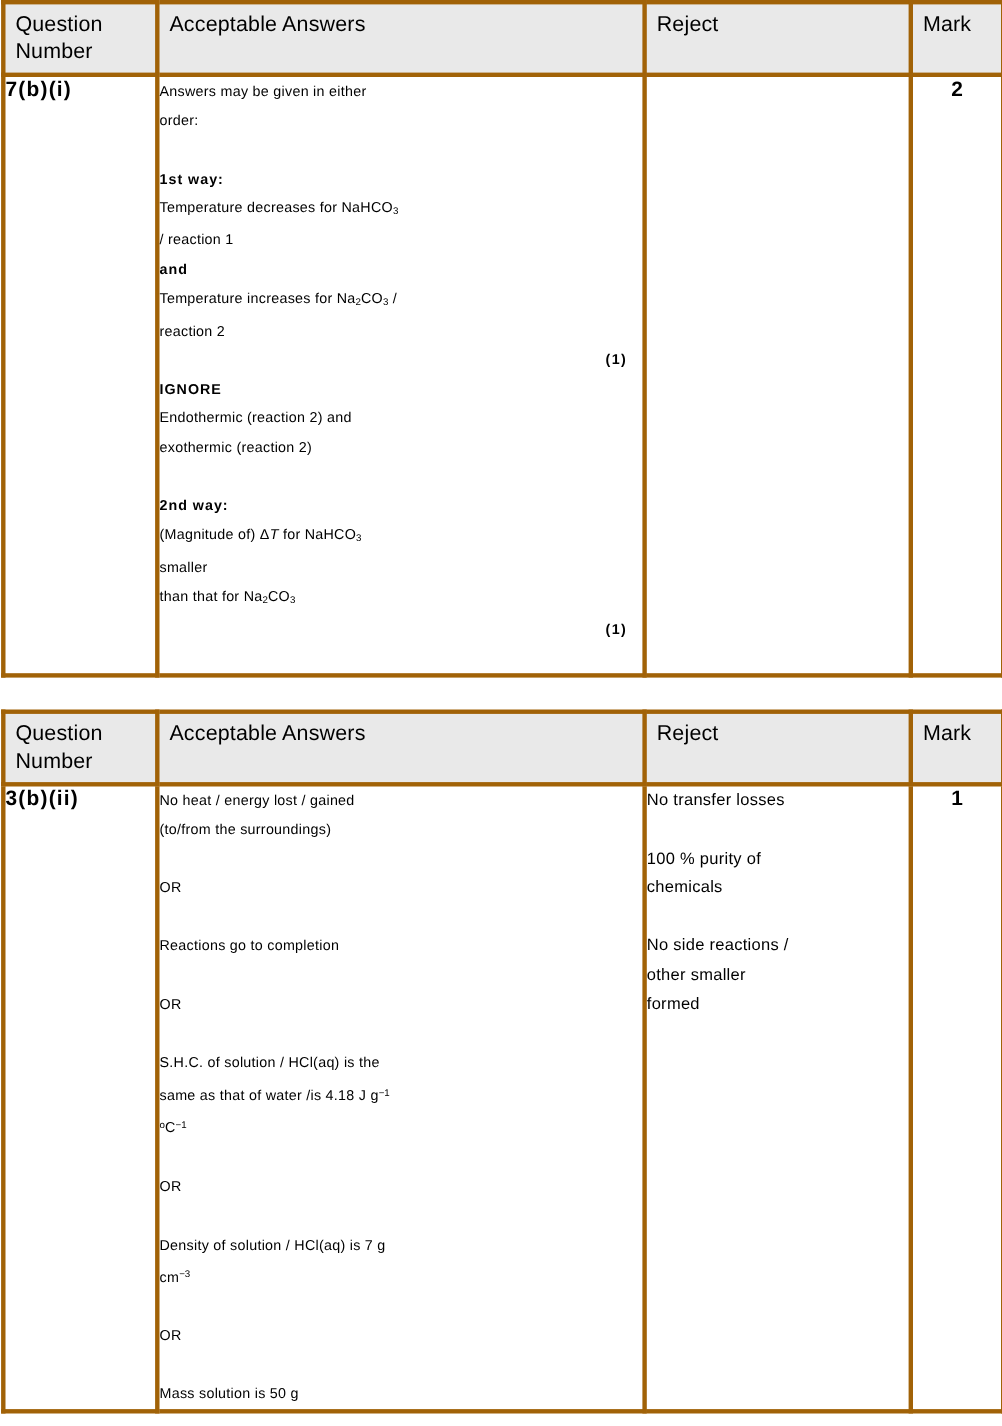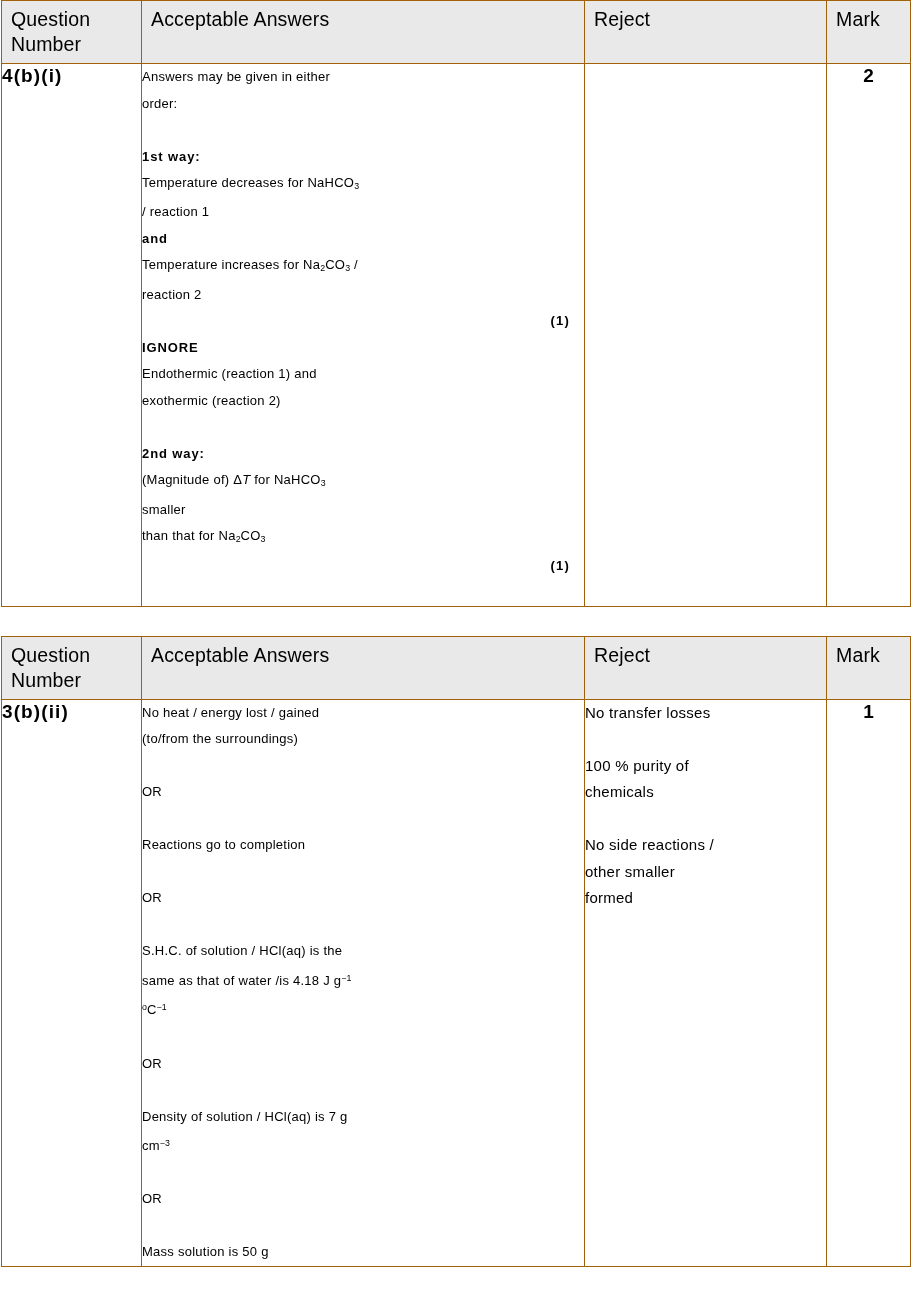--- a/index.html
+++ b/index.html
@@ -23,21 +23,21 @@
 
   table.ms-table {
     border-collapse: collapse;
     width: 909px;
     margin: 0 1px;
     table-layout: fixed;
   }
 
   table.ms-table td,
   table.ms-table th {
-    border: 1px solid #a16207;
+    border: 4px solid #a16207;
     vertical-align: top;
     padding: 0;
   }
 
   
   col.c-qnum   { width: 140px; }
   col.c-answer { width: 443px; }
   col.c-reject { width: 242px; }
   col.c-mark   { width: 84px;  }
 
@@ -125,34 +125,34 @@
         <th>
           <span class="head-lines">Reject</span>
         </th>
         <th class="th-mark">
           <span class="head-lines">Mark</span>
         </th>
       </tr>
     </thead>
     <tbody>
       <tr>
-        <td class="qnum-cell">4(b)(i)</td>
+        <td class="qnum-cell">7(b)(i)</td>
         <td class="answer-cell">
             <span class="ln">Answers may be given in either</span>
             <span class="ln">order:</span>
             <span class="ln spacer">&nbsp;</span>
             <span class="ln b">1st way:</span>
             <span class="ln">Temperature decreases for NaHCO<sub>3</sub></span>
             <span class="ln">/ reaction 1</span>
             <span class="ln b">and</span>
             <span class="ln">Temperature increases for Na<sub>2</sub>CO<sub>3</sub> /</span>
             <span class="ln">reaction 2</span>
             <span class="ln b mark-right">(1)</span>
             <span class="ln b">IGNORE</span>
-            <span class="ln">Endothermic (reaction 1) and</span>
+            <span class="ln">Endothermic (reaction 2) and</span>
             <span class="ln">exothermic (reaction 2)</span>
             <span class="ln spacer">&nbsp;</span>
             <span class="ln b">2nd way:</span>
             <span class="ln">(Magnitude of) Δ<span class="ital">T</span> for NaHCO<sub>3</sub></span>
             <span class="ln">smaller</span>
             <span class="ln">than that for Na<sub>2</sub>CO<sub>3</sub></span>
             <span class="ln b mark-right">(1)</span>
             <span class="ln spacer">&nbsp;</span>
           </td>
         <td class="reject-cell"></td>

